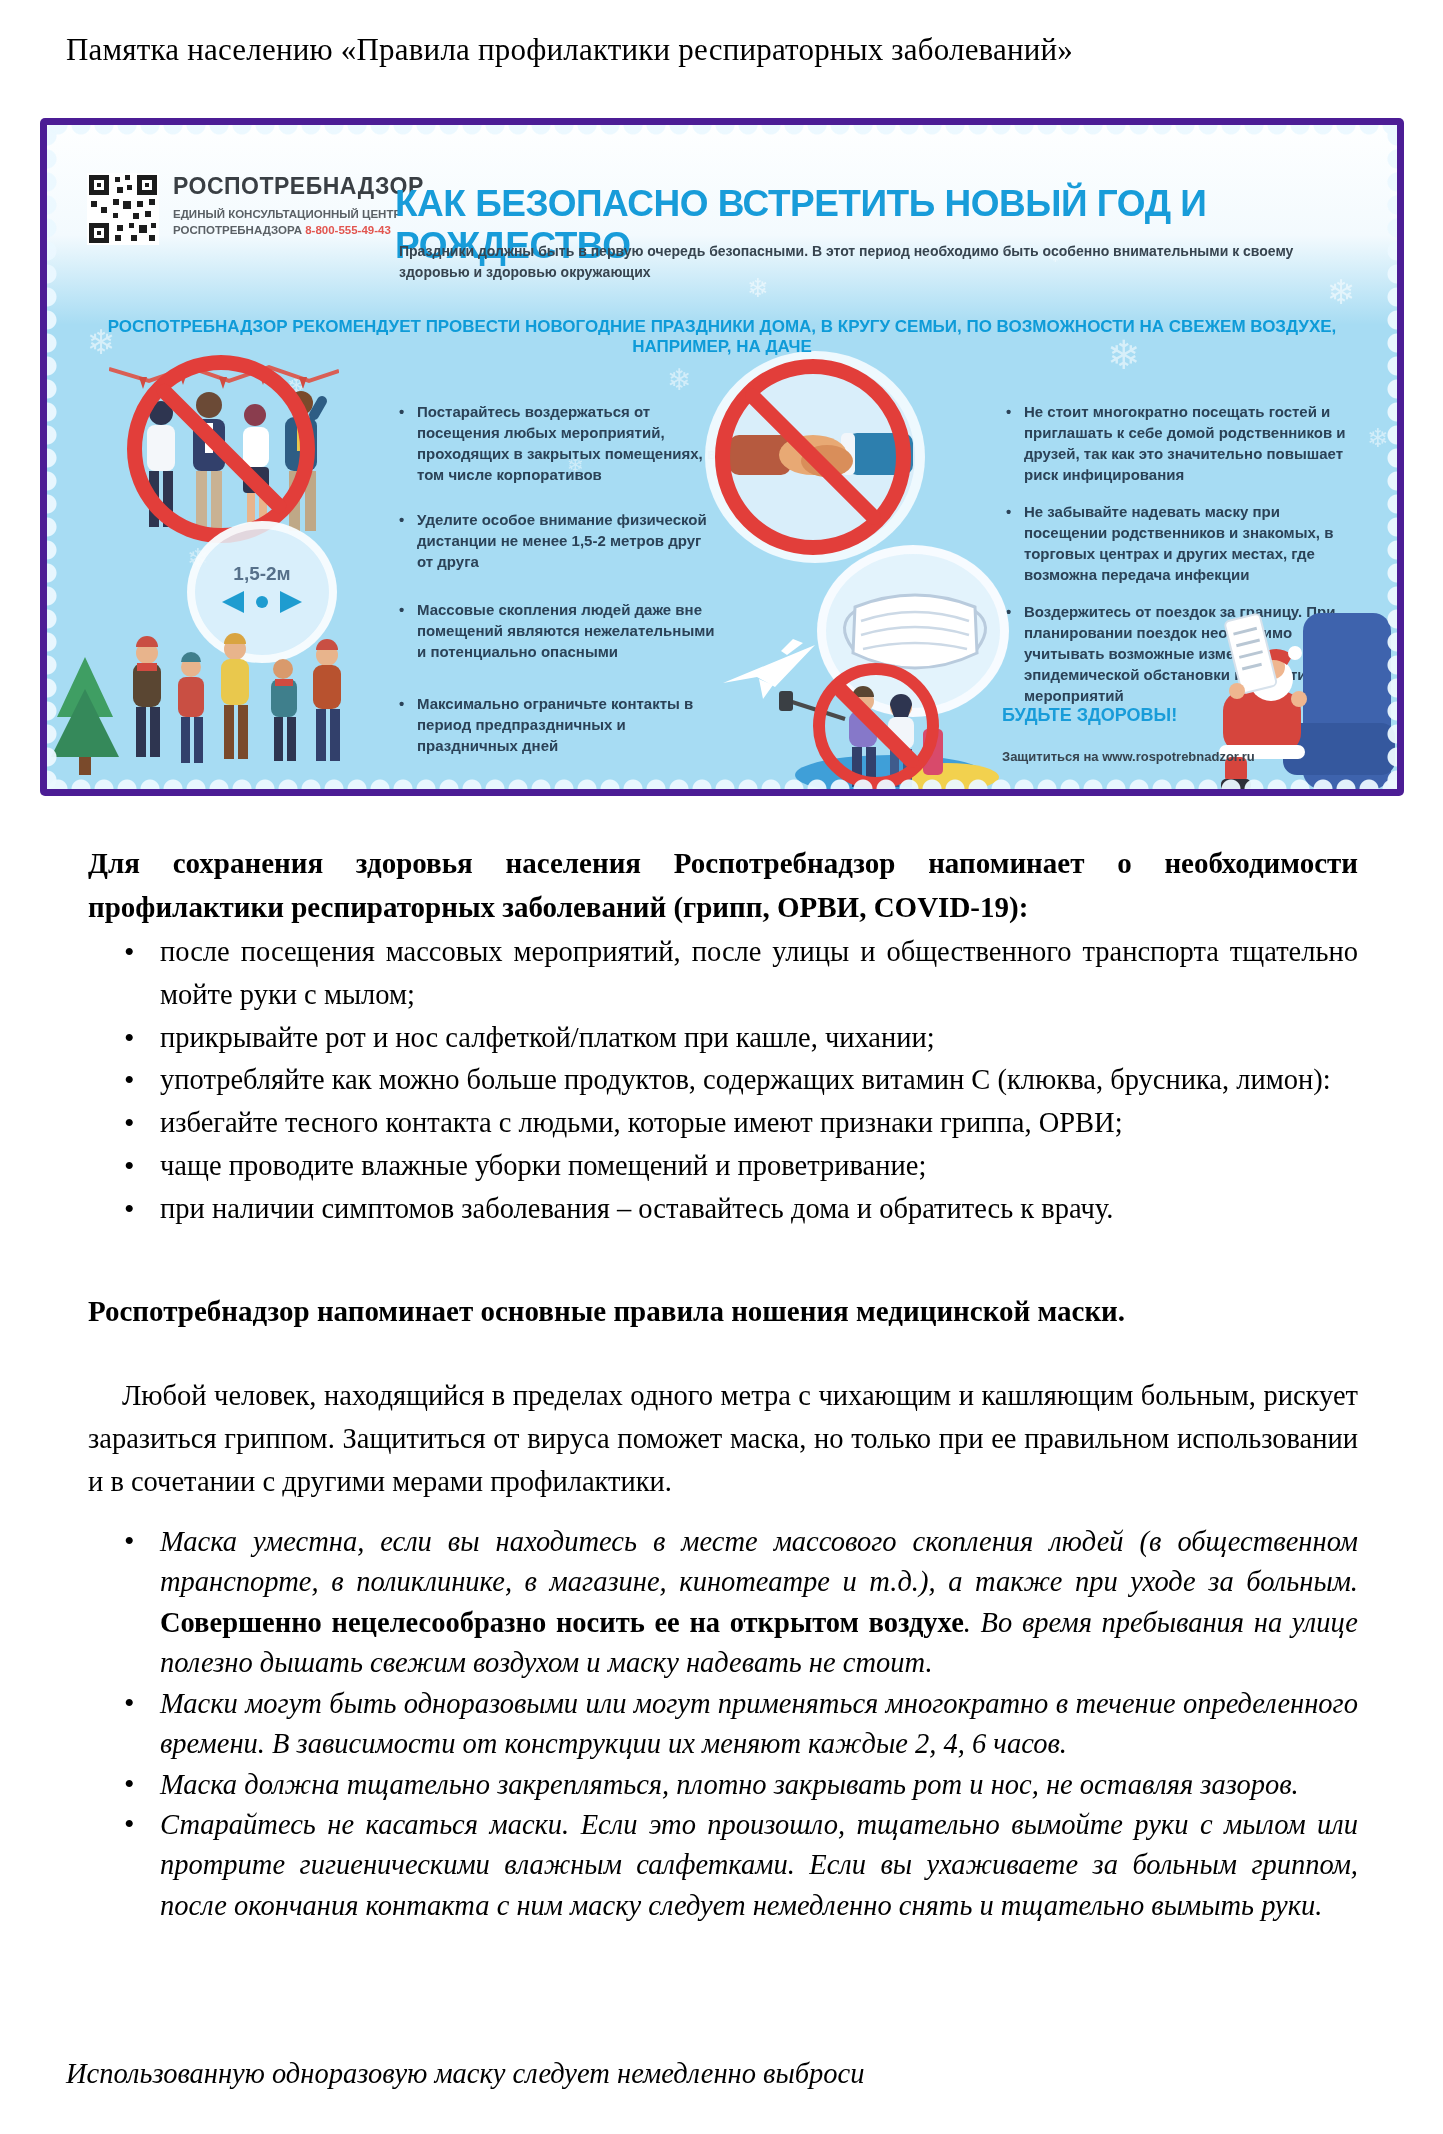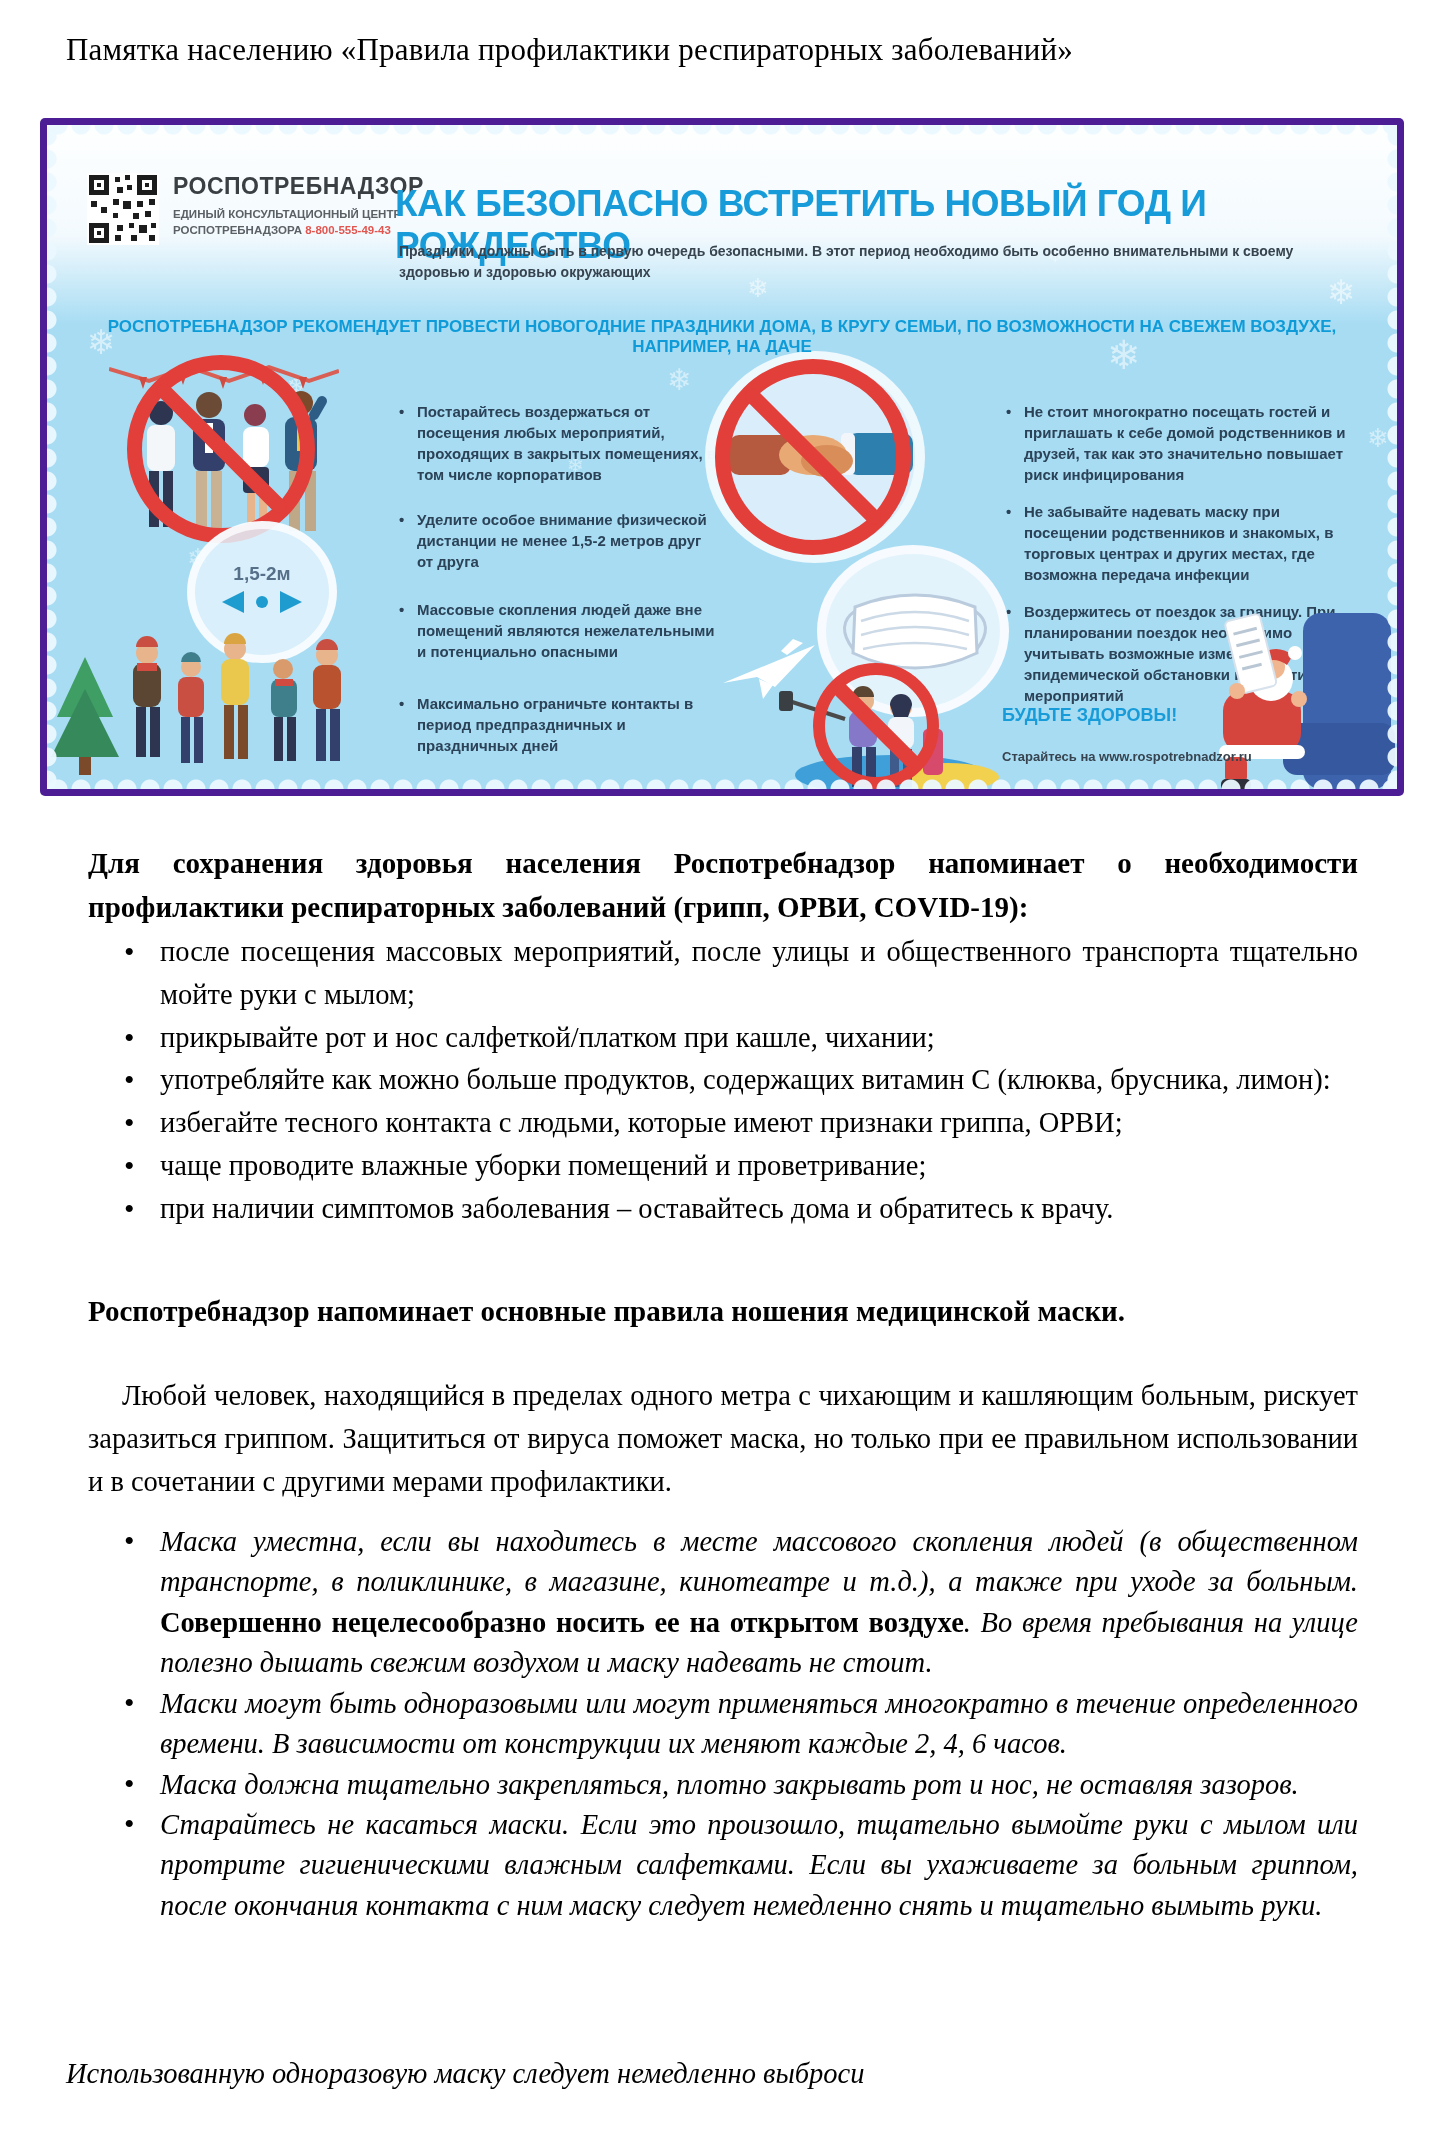--- a/index.html
+++ b/index.html
@@ -323,21 +323,21 @@
         <div class="pb" style="top:344px;">Максимально ограничьте контакты в период предпраздничных и праздничных дней</div>
       </div>
 
       <div class="col-right">
         <div class="pb" style="top:52px;">Не стоит многократно посещать гостей и приглашать к себе домой родственников и друзей, так как это значительно повышает риск инфицирования</div>
         <div class="pb" style="top:152px;">Не забывайте надевать маску при посещении родственников и знакомых, в торговых центрах и других местах, где возможна передача инфекции</div>
         <div class="pb" style="top:252px;">Воздержитесь от поездок за границу. При планировании поездок необходимо учитывать возможные изменения эпидемической обстановки и карантинных мероприятий</div>
       </div>
 
       <div class="poster-closing">БУДЬТЕ ЗДОРОВЫ!</div>
-      <div class="poster-more">Старайтесь на www.rospotrebnadzor.ru</div>
+      <div class="poster-more">Защититься на www.rospotrebnadzor.ru</div>
     </div>
 
     <div class="scallop sc-top"></div>
     <div class="scallop sc-bot"></div>
     <div class="scallop sc-left"></div>
     <div class="scallop sc-right"></div>
   <span class="snow" style="left: 300px; top: 10px; font-size: 40px; color: rgb(220, 238, 251); opacity: 0.9;">❄</span>
       <span class="snow" style="left: 560px; top: 26px; font-size: 26px; color: rgb(220, 238, 251); opacity: 0.9;">❄</span>
       <span class="snow" style="left: 760px; top: 6px; font-size: 46px; color: rgb(228, 242, 251); opacity: 0.9;">❄</span>
       <span class="snow" style="left: 980px; top: 30px; font-size: 30px; color: rgb(220, 238, 251); opacity: 0.9;">❄</span>

